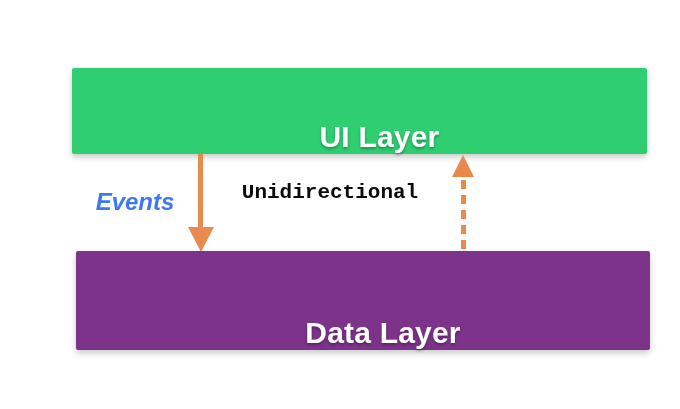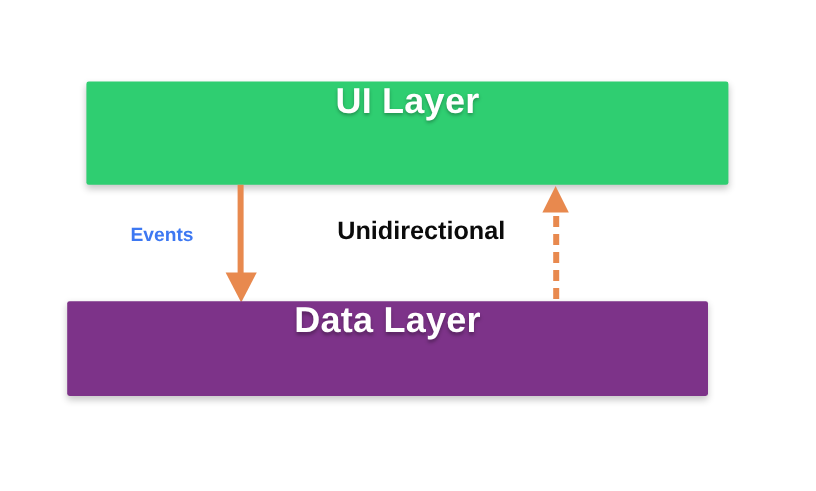--- a/index.html
+++ b/index.html
@@ -8,30 +8,31 @@
     background: #ffffff;
     font-family: "Liberation Sans", sans-serif;
     position: relative; overflow: hidden;
   }
   .canvas {
     position: absolute; inset: 0;
     background: var(--color-background, #ffffff);
   }
   .node {
     position: absolute;
-    display: flex; align-items: flex-start; justify-content: center;
+    display: flex; align-items: flex-end; justify-content: center;
     color: var(--color-node-text, #ffffff);
     font-weight: bold; font-size: 30px;
     letter-spacing: 0.2px;
     border-radius: 2px;
     box-shadow: 0 3px 6px rgba(0,0,0,0.22);
     text-shadow: 0 2px 3px rgba(0,0,0,0.30);
+    padding-left: 40px;
   }
   .node-ui   { left: 72px; top: 68px;  width: 535px; height: 86px; background: var(--color-ui-layer); }
-  .node-data { left: 56px; top: 251px; width: 534px; height: 79px; background: var(--color-data-layer); }
+  .node-data { left: 76px; top: 251px; width: 534px; height: 99px; background: var(--color-data-layer); }
 
   
   .arrow-line-solid {
     position: absolute; left: 198px; top: 154px;
     width: 5px; height: 75px;
     background: var(--color-arrow);
   }
   .arrow-head-down {
     position: absolute; left: 188px; top: 227px;
     width: 0; height: 0;
@@ -54,34 +55,36 @@
     background: repeating-linear-gradient(
       to bottom,
       var(--color-arrow) 0px, var(--color-arrow) 9px,
       transparent 9px, transparent 15px
     );
   }
 
   .edge-label {
     position: absolute;
     transform: translateX(-50%);
-    font-weight: bold; font-size: 16px;
+    font-weight: bold; font-size: 24px;
     color: var(--color-edge-label);
     white-space: nowrap;
+    font-style: italic;
   }
   .edge-label-events { left: 135px; top: 188px; }
   .edge-label-stream { left: 542px; top: 188px; }
 
   .caption {
-    position: absolute; left: 351px; top: 180px;
+    position: absolute; left: 330px; top: 180px;
     transform: translateX(-50%);
     text-align: left;
     font-weight: bold; font-size: 21px; line-height: 25px;
     color: var(--color-caption);
     white-space: nowrap;
+    font-family: Liberation Mono, monospace;
   }
 </style>
 </head>
 <body>
 
 <div class="canvas">
 
   <div class="node node-ui">
     <span>UI Layer</span>
   </div>

